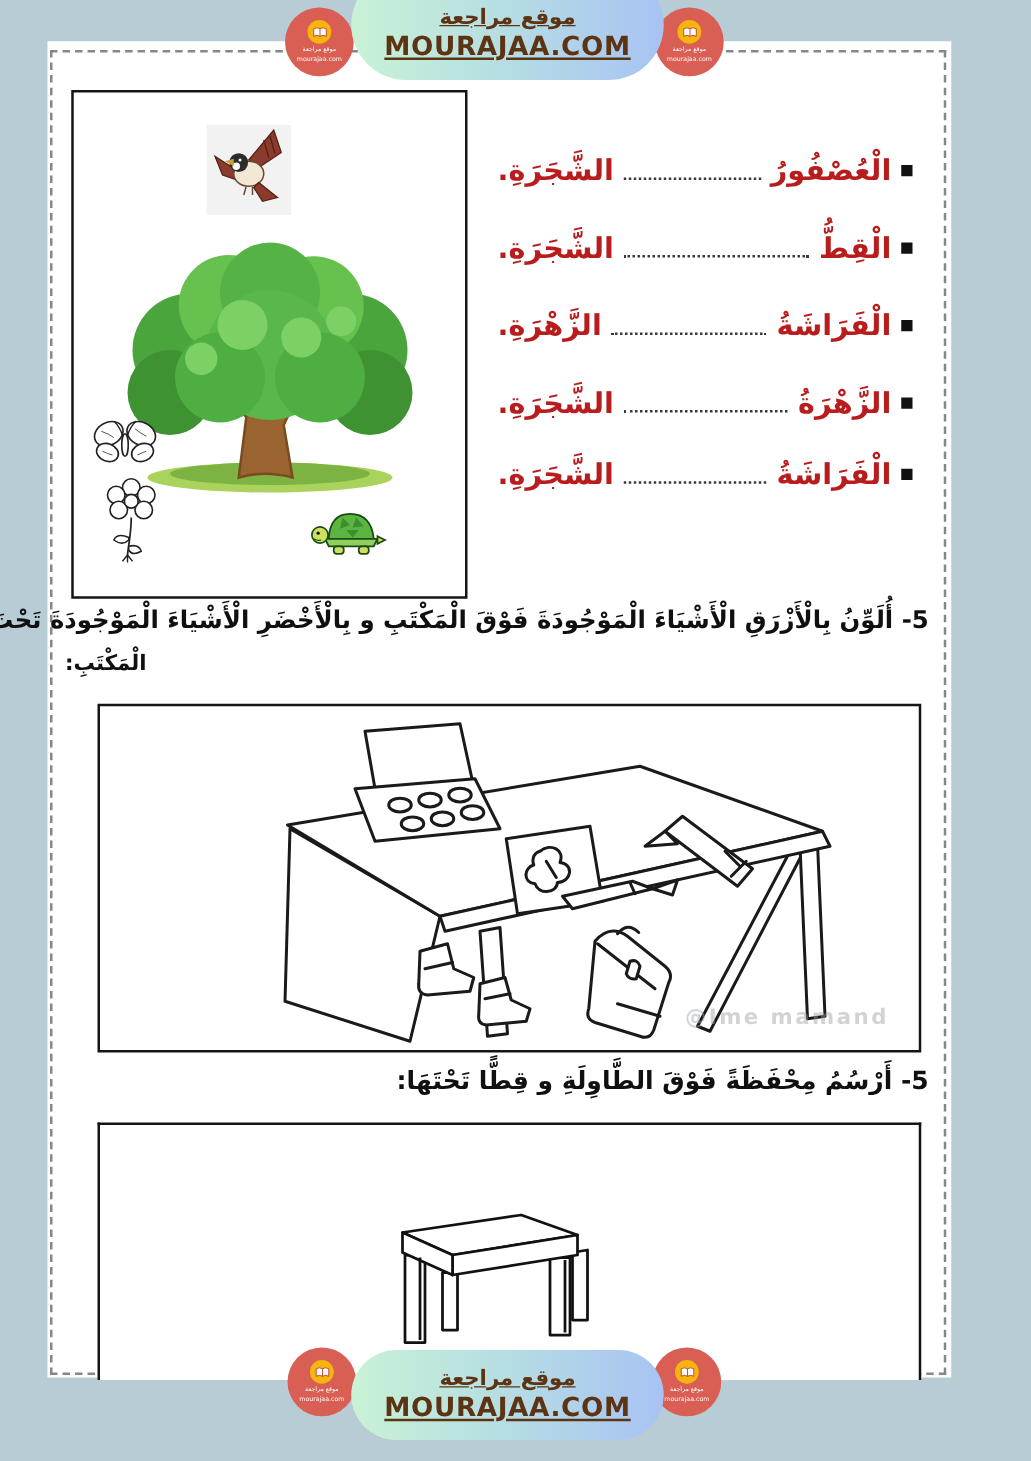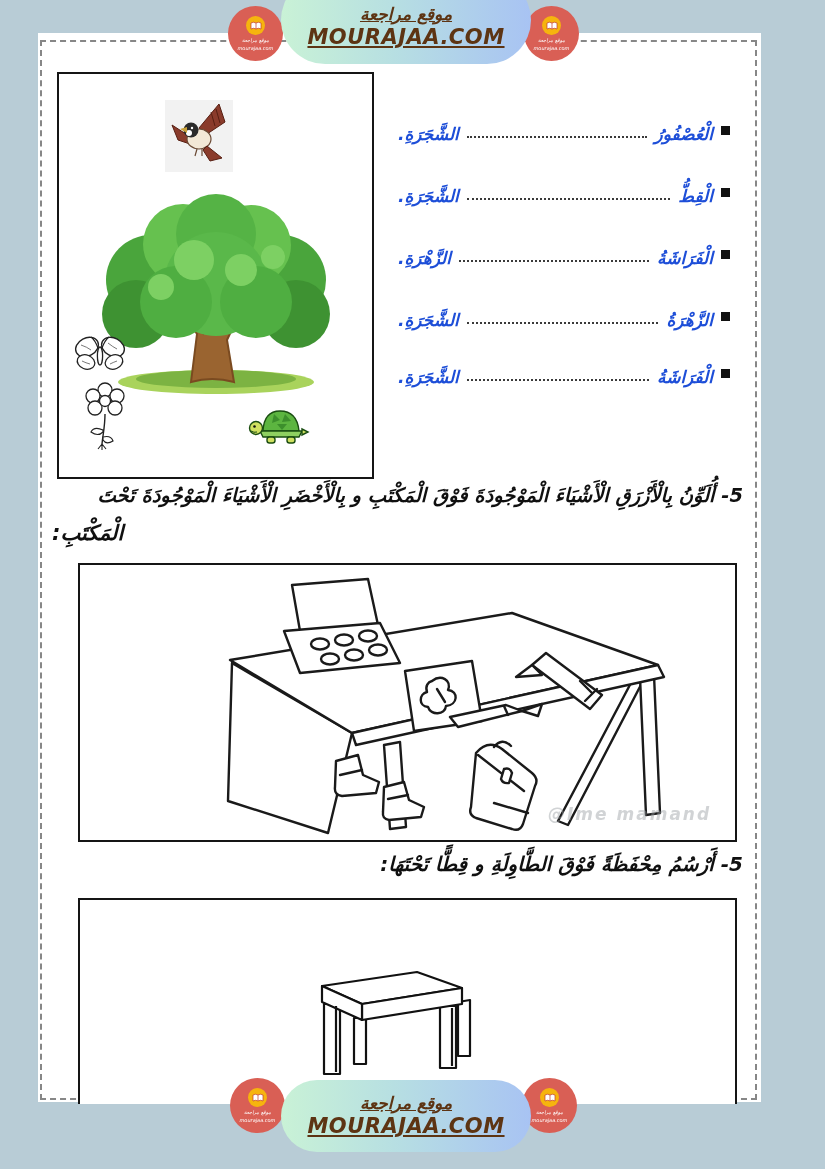--- a/index.html
+++ b/index.html
@@ -1,17 +1,17 @@
 <!DOCTYPE html>
 <html lang="ar"><head>
 <meta charset="utf-8">
 <style>
   html,body{margin:0;padding:0;}
   body{font-family:"DejaVu Sans",sans-serif;}
-  #canvas{position:relative;width:825px;height:1169px;background:#b8ccd6;overflow:hidden;font-style:italic;}
+  #canvas{position:relative;width:825px;height:1169px;background:#b8ccd6;overflow:hidden;}
 
   
   .paper{position:absolute;left:38px;top:33px;width:723px;height:1069px;background:#ffffff;}
   .stitch{position:absolute;left:2px;top:7px;right:4px;bottom:2px;border:2px dashed #5f5f5f;opacity:.75;pointer-events:none;}
 
   
   .brand-pill{position:absolute;background:linear-gradient(90deg,#c9f2d6 0%,#b7dfe2 45%,#a8c3f3 100%);
     display:flex;flex-direction:column;align-items:center;justify-content:center;z-index:7;}
   .brand-pill.top{left:281px;top:-24px;width:250px;height:88px;border-radius:44px;padding-top:14px;box-sizing:border-box;}
   .brand-pill.bottom{left:281px;top:1080px;width:250px;height:72px;border-radius:36px;}
@@ -21,33 +21,33 @@
     display:flex;flex-direction:column;align-items:center;justify-content:center;gap:2px;}
   .logo-badge{width:19px;height:19px;border-radius:50%;background:#f6b40e;display:flex;align-items:center;justify-content:center;}
   .logo-sub{font-size:5px;color:#ffffff;line-height:1.2;text-align:center;direction:rtl;}
   .logo-sub.en{direction:ltr;}
 
   
   .ex-title{position:absolute;direction:rtl;font-weight:bold;color:#101010;white-space:nowrap;}
   .ex4-title{top:72px;right:80px;font-size:21px;}
   .ex4-row{position:absolute;right:95px;width:332px;display:flex;direction:rtl;align-items:flex-end;gap:8px;}
   .bullet{width:9px;height:9px;background:#111;flex:none;margin-bottom:9px;}
-  .word{font-weight:bold;font-size:17px;color:#1d4ed8;white-space:nowrap;text-align:center;}
+  .word{font-weight:bold;font-size:23px;color:#b91c1c;white-space:nowrap;text-align:center;}
   .leader{flex:1 1 auto;min-width:26px;border-bottom:2.4px dotted #3a3a3a;margin-bottom:6px;}
 
   
   .frame{position:absolute;border:2.5px solid #151515;background:#fff;}
   .tree-box{left:57px;top:72px;width:313px;height:403px;}
   .desk-box{left:78px;top:563px;width:655px;height:275px;}
   .table-box{left:78px;top:898px;width:655px;height:204px;border-bottom:none;}
   .abs{position:absolute;}
 
   
   .ex5a-line1{top:484px;right:82px;font-size:19.5px;}
-  .ex5a-line2{position:absolute;top:521px;left:52px;direction:rtl;font-size:21px;font-weight:bold;color:#101010;}
+  .ex5a-line2{position:absolute;top:521px;left:52px;direction:rtl;font-size:17px;font-weight:bold;color:#101010;}
   .ex5b-title{top:852px;right:82px;font-size:20px;text-align:right;}
 
   .watermark{position:absolute;left:548px;top:804px;font-size:17px;font-weight:bold;color:#9aa0a4;
     opacity:.45;letter-spacing:2px;z-index:4;}
 </style>
 </head>
 <body>
 
 <div id="canvas">
 

